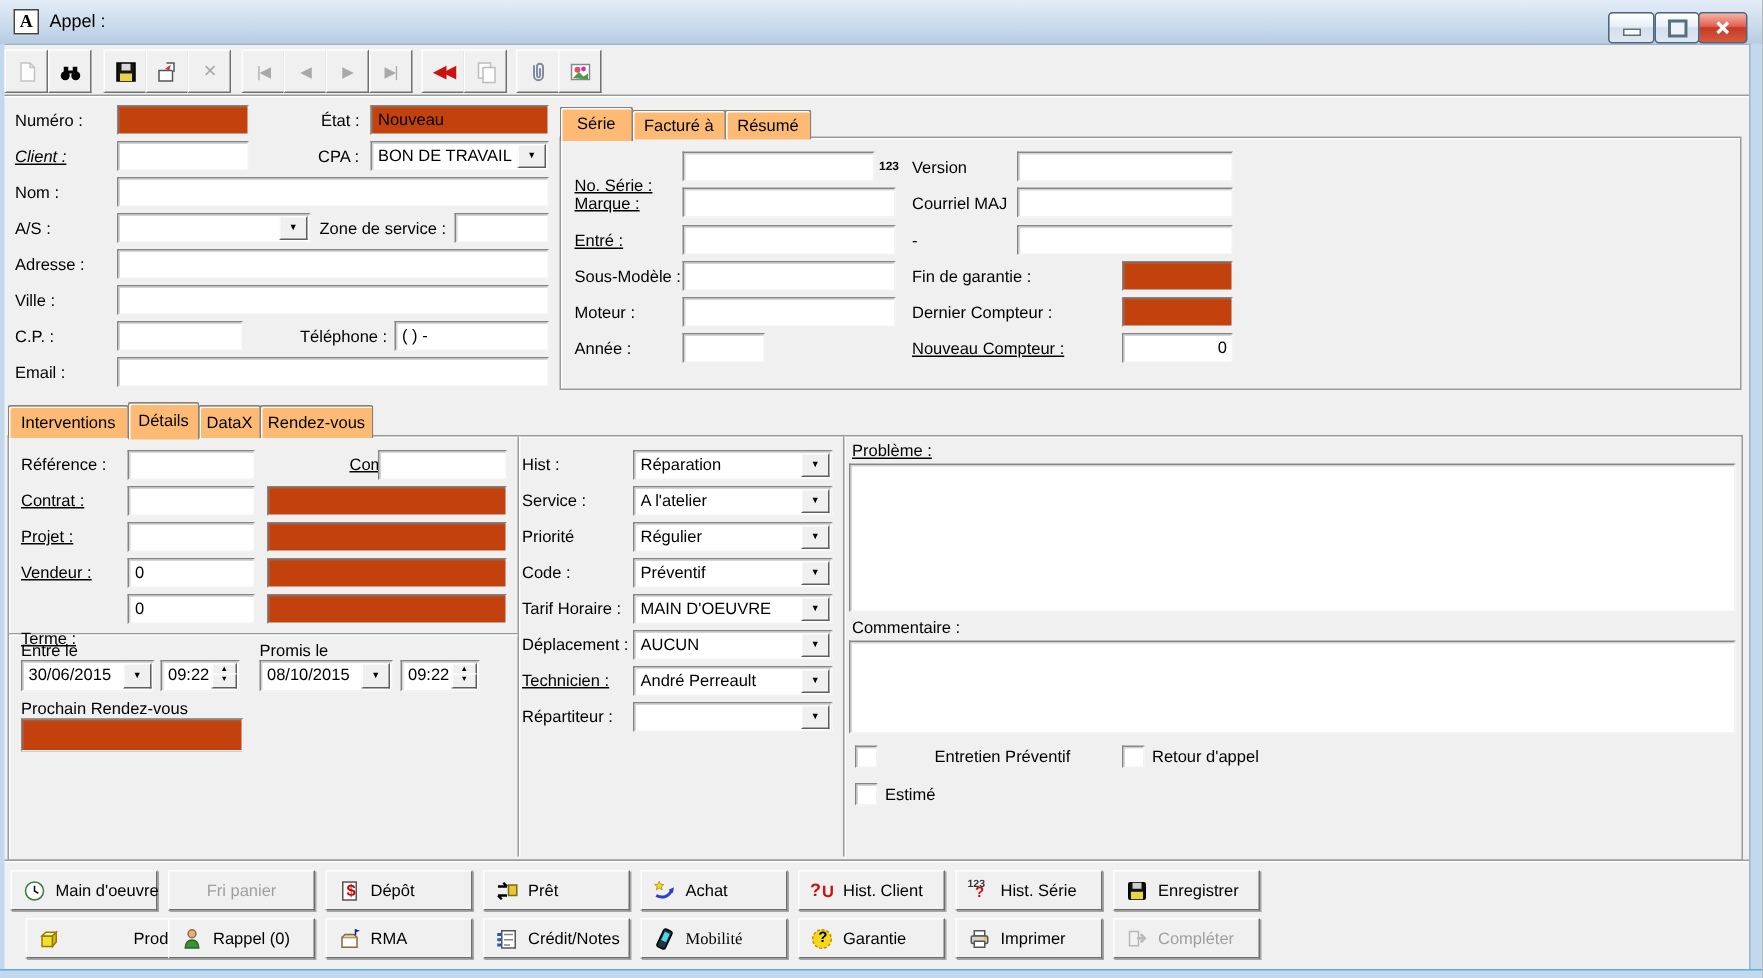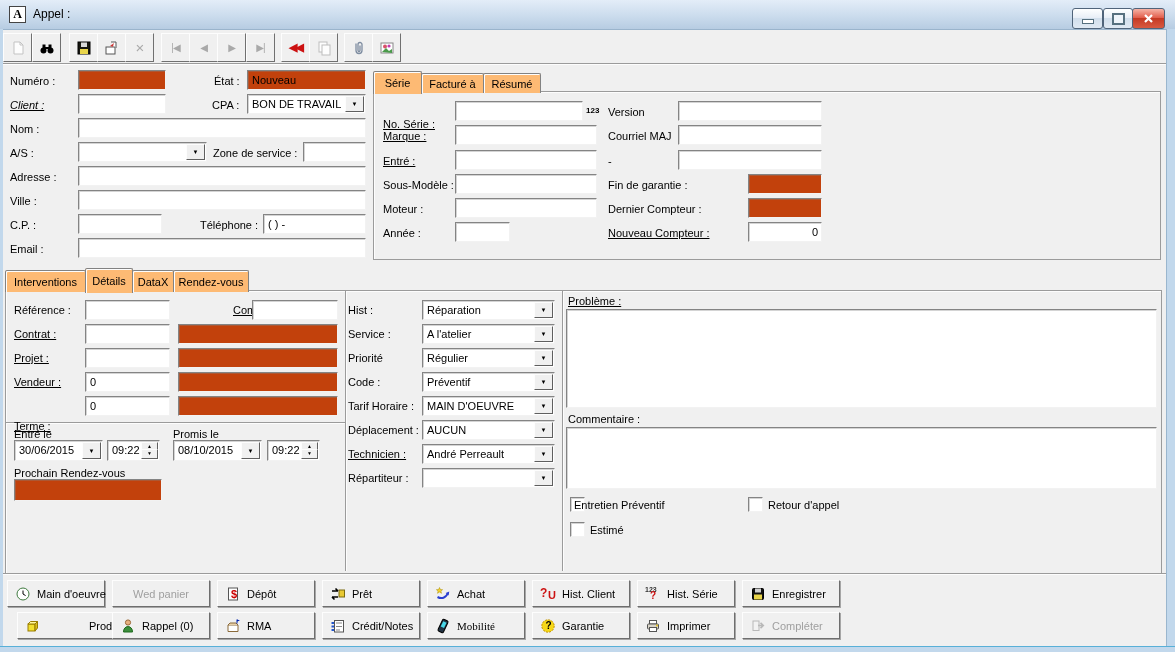--- a/index.html
+++ b/index.html
@@ -308,37 +308,37 @@
   <div class="fd" style="left:422px;top:468px;width:133px;height:20px;z-index:2;">
     <span class="tx" style="right:19px;"></span>
     <span class="da">▼</span>
   </div>
 
   <span class="lb u" style="left:568px;top:295px;z-index:2;">Problème :</span>
   <div class="fd" style="left:566px;top:309px;width:591px;height:99px;z-index:2;"></div>
   <span class="lb" style="left:568px;top:413px;z-index:2;">Commentaire :</span>
   <div class="fd" style="left:566px;top:427px;width:591px;height:62px;z-index:2;"></div>
   <span class="ckb" style="left:570px;top:497px;z-index:2;"></span>
-  <span class="lb" style="left:574px;top:499px;z-index:2;">Entretien Préventif</span>
+  <span class="lb" style="left:623px;top:499px;z-index:2;">Entretien Préventif</span>
   <span class="ckb" style="left:748px;top:497px;z-index:2;"></span>
   <span class="lb" style="left:768px;top:499px;z-index:2;">Retour d'appel</span>
   <span class="ckb" style="left:570px;top:522px;z-index:2;"></span>
   <span class="lb" style="left:590px;top:524px;z-index:2;">Estimé</span>
 
   <div class="hln" style="left:3px;top:573px;width:1163px;"></div>
 
   <div class="ft" style="left:7px;top:580px;">
     <span class="fic"><svg width="16" height="16" viewBox="0 0 16 16">
           <circle cx="8" cy="8" r="6" fill="#fff" stroke="#3f7a3f"></circle>
           <path d="M8 4.5V8l2.6 1.6" stroke="#000" fill="none"></path>
         </svg></span>
     <span class="ftl">Main d'oeuvre</span>
   </div>
   <div class="ft dis" style="left:112px;top:580px;justify-content:center;padding-left:0;">
-    <span class="ftl">Wed panier</span>
+    <span class="ftl">Fri panier</span>
   </div>
   <div class="ft" style="left:217px;top:580px;">
     <span class="fic"><svg width="16" height="16" viewBox="0 0 16 16">
           <rect x="3.5" y="2" width="9" height="12" fill="#fff" stroke="#555"></rect>
         </svg><i class="gly" style="left:6px;top:2px;color:#cc0000;font-size:11px;font-style:normal;">$</i></span>
     <span class="ftl">Dépôt</span>
   </div>
   <div class="ft" style="left:322px;top:580px;">
     <span class="fic"><svg width="16" height="16" viewBox="0 0 16 16">
           <rect x="9" y="4" width="5.5" height="7" fill="#e8c832" stroke="#7a6a10"></rect>

